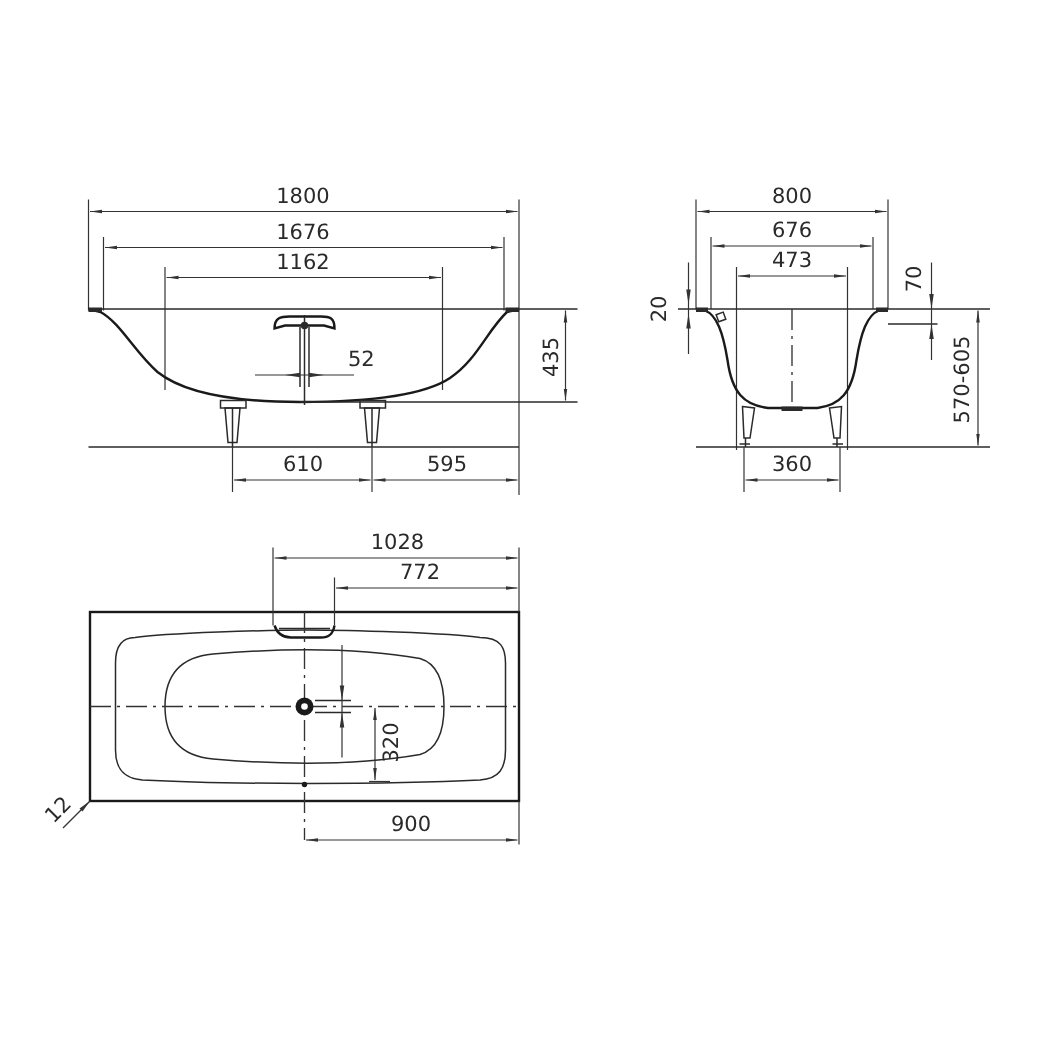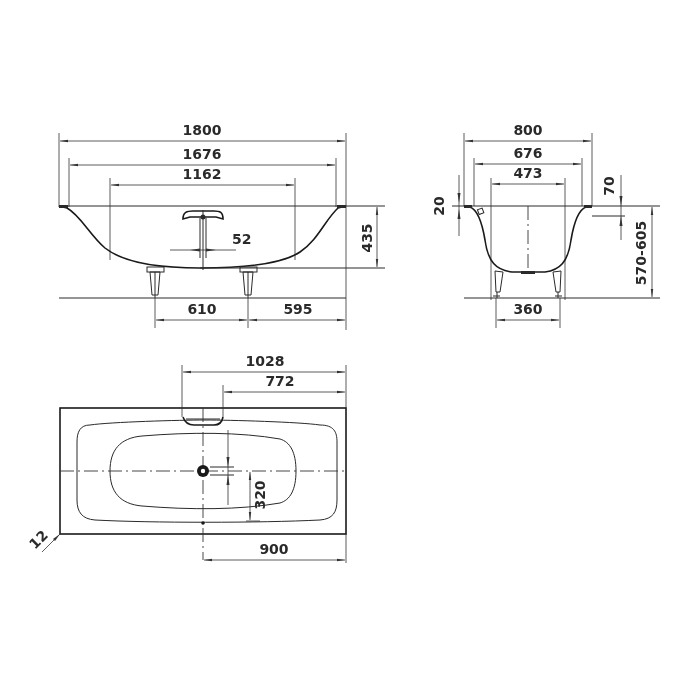--- a/index.html
+++ b/index.html
@@ -1,17 +1,17 @@
 <!DOCTYPE html>
 <html><head>
   <meta charset="utf-8">
   <style>
     html, body { margin: 0; padding: 0; background: #ffffff; }
     body { width: 700px; height: 700px; overflow: hidden; }
-    #canvas { position: absolute; left: 0; top: 0; width: 700px; height: 700px; font-weight: bold; }
+    #canvas { position: absolute; left: 0; top: 0; width: 700px; height: 700px; }
     svg text { font-family: "DejaVu Sans", "Liberation Sans", sans-serif; font-size: 14px; fill: #2a2a2a; }
     .ln { stroke: #2a2a2a; stroke-width: 1; fill: none; }
     .thin { stroke: #333; stroke-width: 0.8; fill: none; }
     .thick { stroke: #1a1a1a; stroke-width: 1.6; fill: none; }
     .center { stroke: #333; stroke-width: 0.9; fill: none; stroke-dasharray: 14 4 2 4; }
     .arrow { fill: #333; }
   </style>
 </head>
 <body>
 

